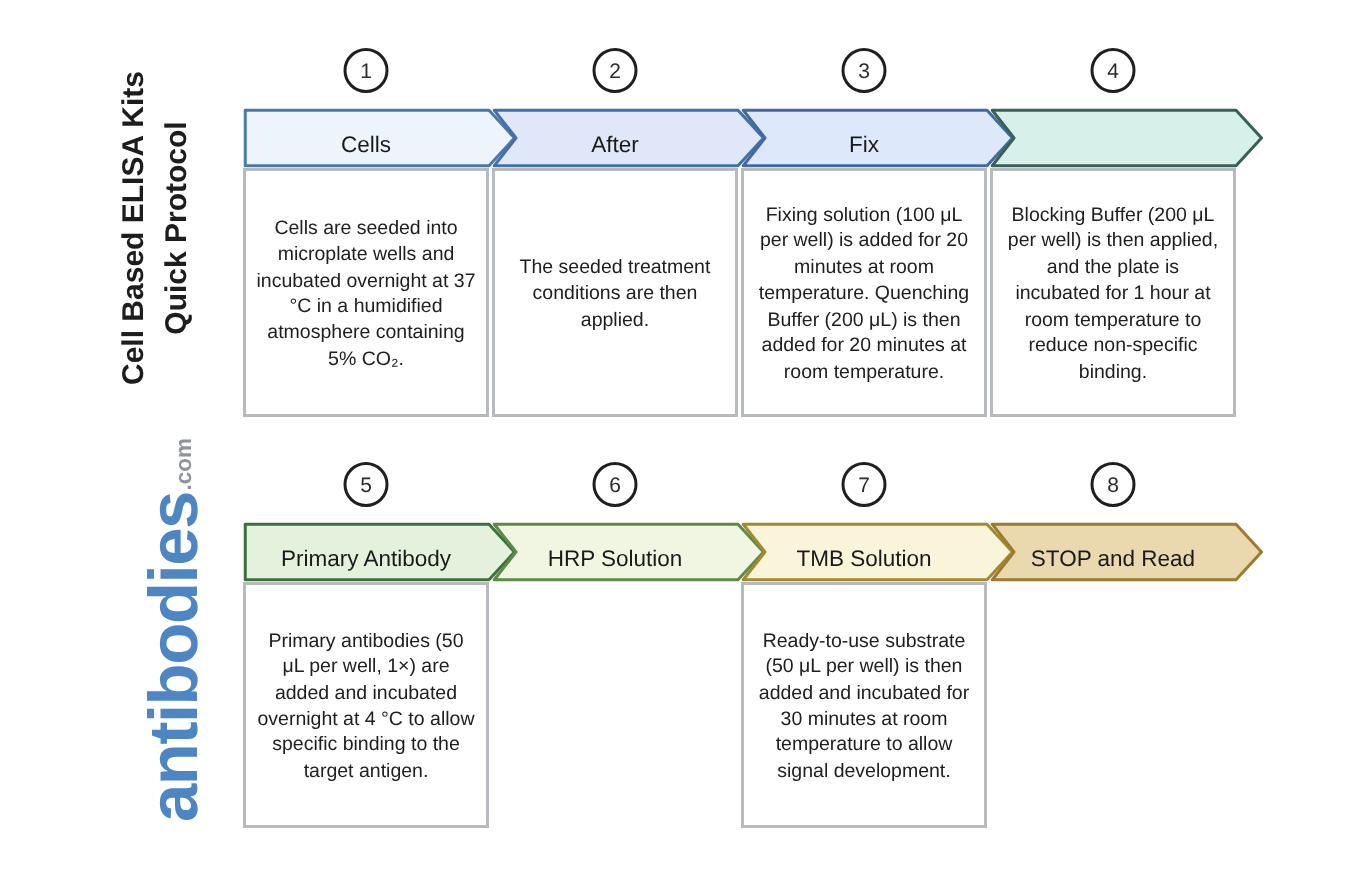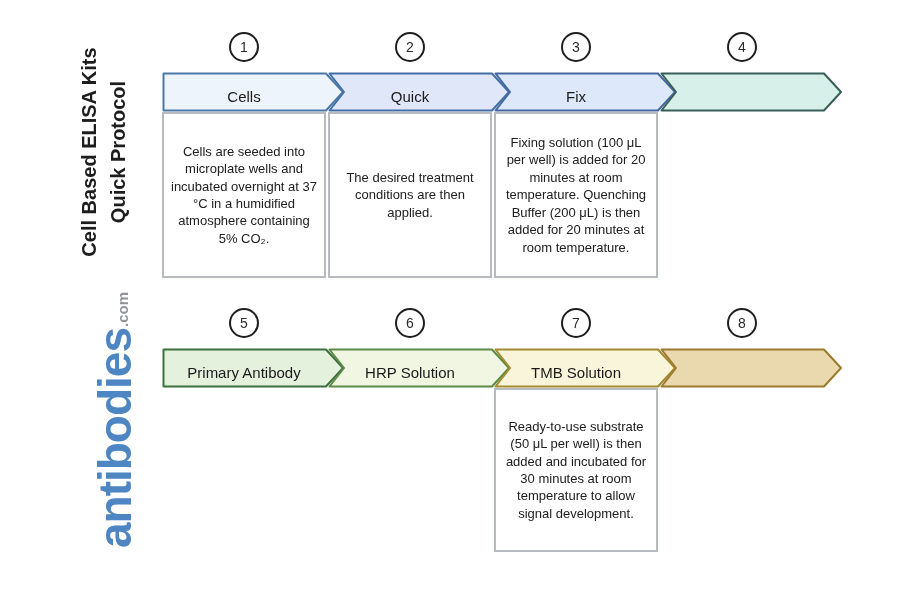--- a/index.html
+++ b/index.html
@@ -77,23 +77,23 @@
           <div class="desc-text">Cells are seeded into microplate wells and incubated overnight at 37 °C in a humidified atmosphere containing 5% CO₂.</div>
         </div>
       </div>
       <div class="cell" style="left: 166px;">
         <div class="circle">
           <span>2</span>
         </div>
         <svg class="arrow" viewBox="0 0 184 40">
           <path d="M1.5,1.5 L164,1.5 L181,20 L164,38.5 L1.5,38.5 L16,20 Z" fill="#dfe7f8" stroke="#4470a6" stroke-width="2" stroke-linejoin="round"></path>
         </svg>
-        <div class="arrow-title">Quick</div>
+        <div class="arrow-title">After</div>
         <div class="desc-box">
-          <div class="desc-text">The desired treatment conditions are then applied.</div>
+          <div class="desc-text">The seeded treatment conditions are then applied.</div>
         </div>
       </div>
       <div class="cell" style="left: 332px;">
         <div class="circle">
           <span>3</span>
         </div>
         <svg class="arrow" viewBox="0 0 184 40">
           <path d="M1.5,1.5 L164,1.5 L181,20 L164,38.5 L1.5,38.5 L16,20 Z" fill="#dde9fa" stroke="#44699f" stroke-width="2" stroke-linejoin="round"></path>
         </svg>
         <div class="arrow-title">Fix</div>
@@ -101,31 +101,37 @@
           <div class="desc-text">Fixing solution (100 μL per well) is added for 20 minutes at room temperature. Quenching Buffer (200 μL) is then added for 20 minutes at room temperature.</div>
         </div>
       </div>
       <div class="cell" style="left: 498px;">
         <div class="circle">
           <span>4</span>
         </div>
         <svg class="arrow" viewBox="0 0 184 40">
           <path d="M1.5,1.5 L164,1.5 L181,20 L164,38.5 L1.5,38.5 L16,20 Z" fill="#d7f0e9" stroke="#3a5f58" stroke-width="2" stroke-linejoin="round"></path>
         </svg>
+        <div class="desc-box">
+          <div class="desc-text">Blocking Buffer (200 μL per well) is then applied, and the plate is incubated for 1 hour at room temperature to reduce non-specific binding.</div>
+        </div>
       </div>
     </div>
   <div class="row row2">
       <div class="cell" style="left: 0px;">
         <div class="circle">
           <span>5</span>
         </div>
         <svg class="arrow" viewBox="0 0 184 40">
           <path d="M1.5,1.5 L164,1.5 L181,20 L164,38.5 L1.5,38.5 Z" fill="#e4f1dd" stroke="#3c703c" stroke-width="2" stroke-linejoin="round"></path>
         </svg>
         <div class="arrow-title">Primary Antibody</div>
+        <div class="desc-box">
+          <div class="desc-text">Primary antibodies (50 μL per well, 1×) are added and incubated overnight at 4 °C to allow specific binding to the target antigen.</div>
+        </div>
       </div>
       <div class="cell" style="left: 166px;">
         <div class="circle">
           <span>6</span>
         </div>
         <svg class="arrow" viewBox="0 0 184 40">
           <path d="M1.5,1.5 L164,1.5 L181,20 L164,38.5 L1.5,38.5 L16,20 Z" fill="#f0f6e2" stroke="#5d8a46" stroke-width="2" stroke-linejoin="round"></path>
         </svg>
         <div class="arrow-title">HRP Solution</div>
       </div>
@@ -141,16 +147,17 @@
           <div class="desc-text">Ready-to-use substrate (50 μL per well) is then added and incubated for 30 minutes at room temperature to allow signal development.</div>
         </div>
       </div>
       <div class="cell" style="left: 498px;">
         <div class="circle">
           <span>8</span>
         </div>
         <svg class="arrow" viewBox="0 0 184 40">
           <path d="M1.5,1.5 L164,1.5 L181,20 L164,38.5 L1.5,38.5 L16,20 Z" fill="#ead9ae" stroke="#9c7b2e" stroke-width="2" stroke-linejoin="round"></path>
         </svg>
+        <div class="arrow-title">STOP and Read</div>
       </div>
     </div>
 
 </div>
 
 </body></html>

